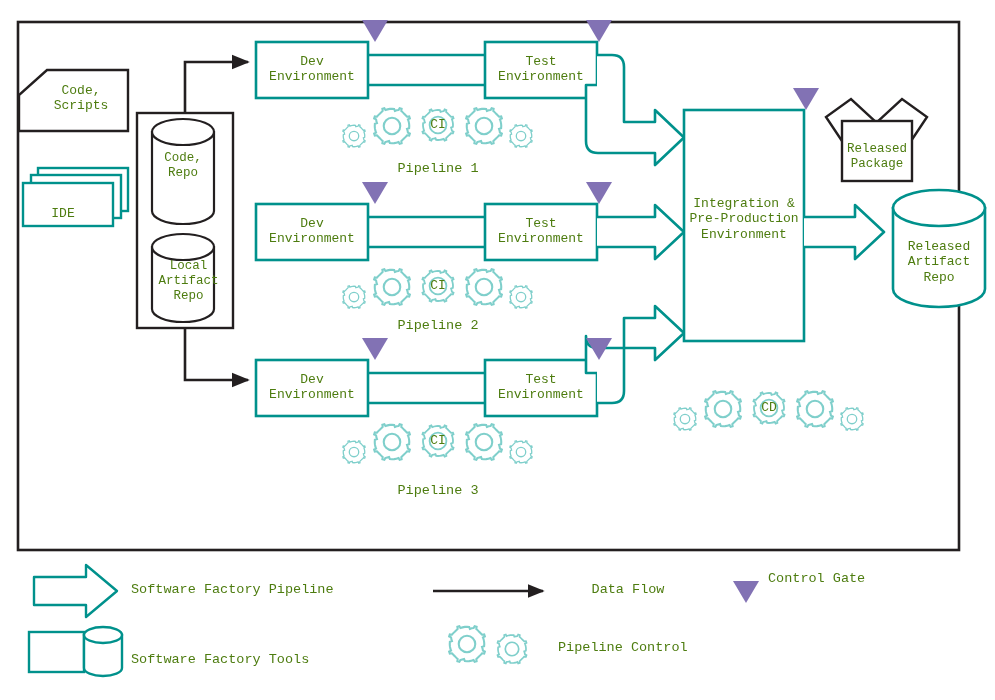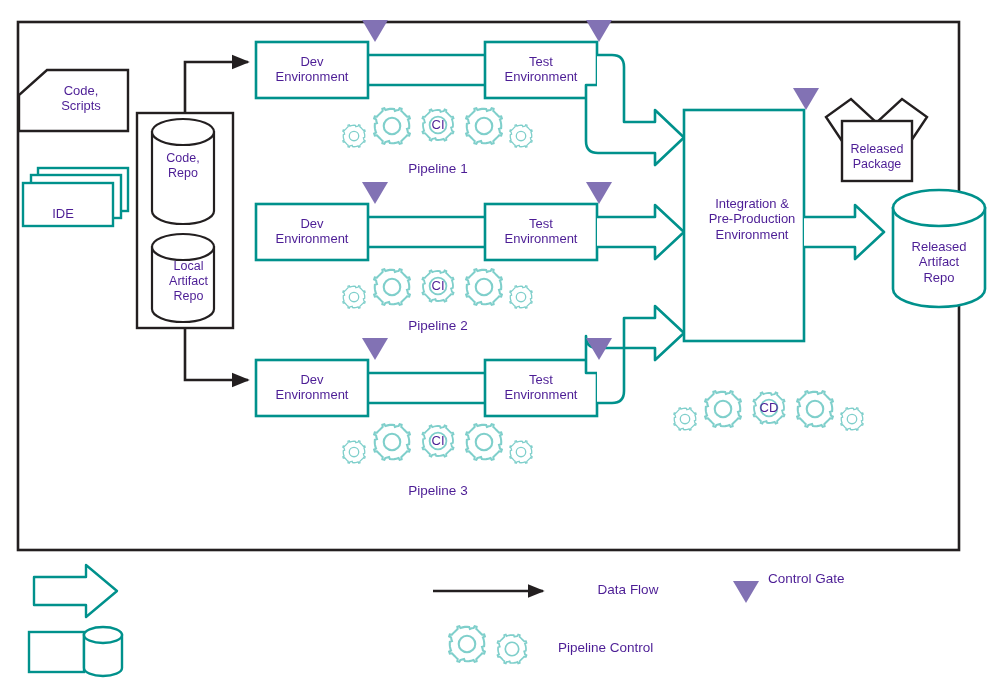--- a/index.html
+++ b/index.html
@@ -1,19 +1,19 @@
 <!DOCTYPE html>
 <html><head>
 <meta charset="utf-8">
 <style>
   html,body{margin:0;padding:0;background:#ffffff;}
   body{width:995px;height:700px;font-family:"Liberation Sans",sans-serif;}
   #stage{position:relative;width:995px;height:700px;overflow:hidden;}
   svg.layer{position:absolute;left:0;top:0;width:995px;height:700px;}
-  .lbl{position:absolute;color:#4c1d95;font-family:Liberation Sans, sans-serif;
+  .lbl{position:absolute;color:#4d7c0f;font-family:Liberation Mono, monospace;
        text-align:center;line-height:1.18;white-space:pre-line;}
   .lbl.sm{font-size:12.5px;}
   .lbl.md{font-size:13px;}
   .lbl.gear{font-size:13px;}
   .lbl.legend{font-size:13.5px;text-align:left;}
   .lbl.pipe{font-size:13.5px;}
   .lbl.title{font-size:16.5px;font-weight:bold;letter-spacing:.4px;}
 </style>
 </head>
 <body>
@@ -255,29 +255,31 @@
   <div class="lbl gear" style="left:422px;top:278px;width:32px;">CI</div>
   <div class="lbl pipe" style="left:380px;top:318px;width:116px;">Pipeline 2</div>
 
   <div class="lbl md" style="left:256px;top:372px;width:112px;">Dev
 Environment</div>
   <div class="lbl md" style="left:485px;top:372px;width:112px;">Test
 Environment</div>
   <div class="lbl gear" style="left:422px;top:433px;width:32px;">CI</div>
   <div class="lbl pipe" style="left:380px;top:483px;width:116px;">Pipeline 3</div>
 
-  <div class="lbl md" style="left:684px;top:196px;width:120px;padding-left:8px;">Integration &amp;
+  <div class="lbl md" style="left:684px;top:196px;width:120px;">Integration &amp;
 Pre-Production
 Environment</div>
   <div class="lbl gear" style="left:753px;top:400px;width:32px;">CD</div>
 
   <div class="lbl sm" style="left:842px;top:142px;width:70px;">Released
 Package</div>
   <div class="lbl md" style="left:897px;top:239px;width:84px;">Released
 Artifact
 Repo</div>
 
 
+  <div class="lbl legend" style="left:131px;top:582px;width:260px;">Software Factory Pipeline</div>
   <div class="lbl legend" style="left:558px;top:582px;width:140px;text-align:center;">Data Flow</div>
   <div class="lbl legend" style="left:768px;top:571px;width:160px;">Control Gate</div>
+  <div class="lbl legend" style="left:131px;top:652px;width:250px;">Software Factory Tools</div>
   <div class="lbl legend" style="left:558px;top:640px;width:200px;">Pipeline Control</div>
 
 </div>
 
 </body></html>

